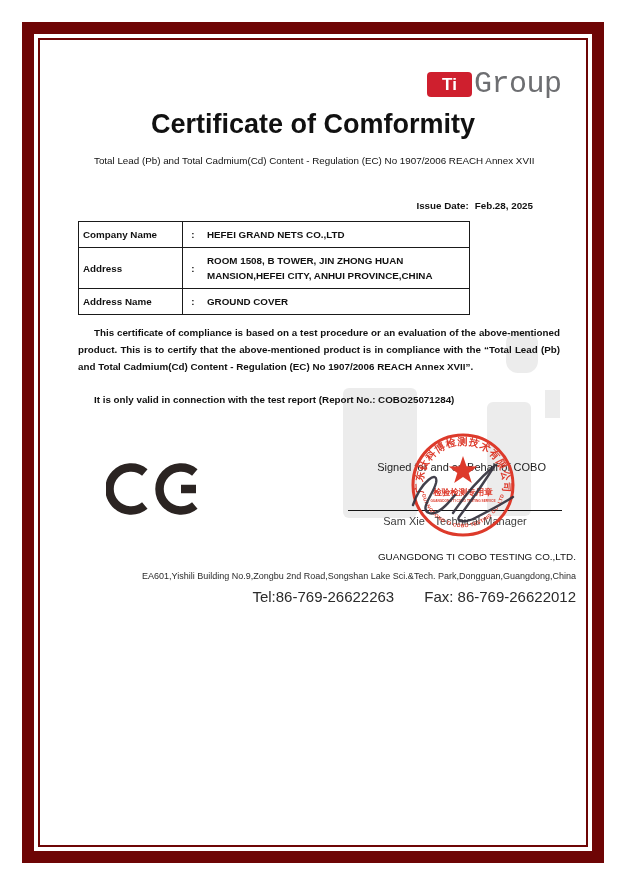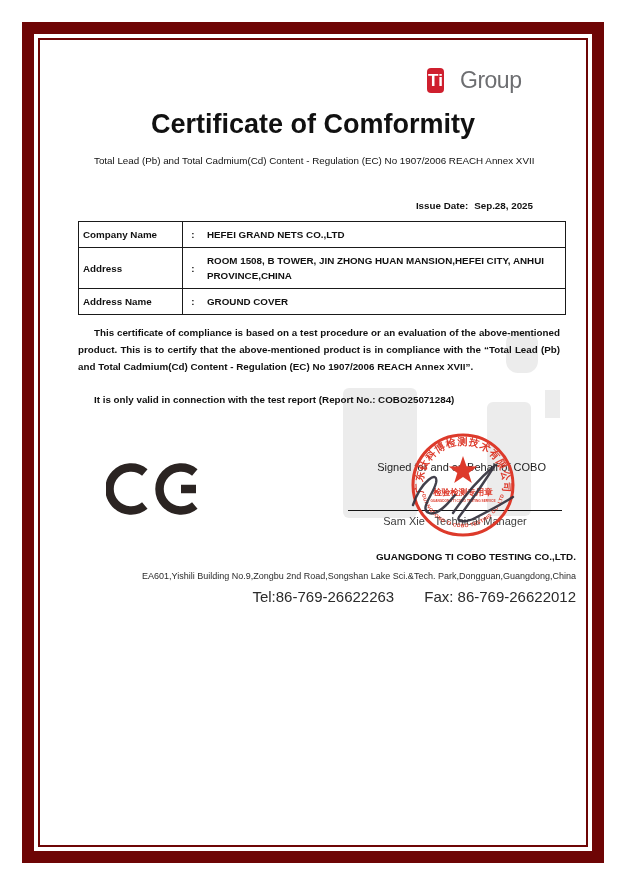--- a/index.html
+++ b/index.html
@@ -10,52 +10,52 @@
   .frame-outer{position:absolute;left:22px;top:22px;right:22px;bottom:22px;border:12px solid #6e0505;}
   .frame-inner{position:absolute;left:38px;top:38px;right:38px;bottom:38px;border:2px solid #6e0505;}
 
   
   .wm{position:absolute;background:#ececec;z-index:0;}
 
   .content{position:absolute;inset:0;z-index:1;}
 
   
   .logo{position:absolute;left:427px;top:67px;display:flex;align-items:center;}
-  .logo-box{width:17px;height:25px;border-radius:4px;background:#cf1f2e;color:#fff;
+  .logo-box{width:45px;height:25px;border-radius:4px;background:#cf1f2e;color:#fff;
     font-weight:bold;font-size:17px;display:flex;align-items:center;justify-content:center;line-height:1;}
-  .logo-group{font-size:23px;color:#6d6e71;margin-left:16px;letter-spacing:-0.5px;}
+  .logo-group{font-size:30px;color:#6d6e71;margin-left:2px;letter-spacing:-0.5px;font-family:Liberation Mono, monospace;}
 
   .title{position:absolute;left:0;right:0;top:109px;text-align:center;font-size:27px;font-weight:bold;color:#111;}
   .subtitle{position:absolute;left:78px;top:152px;width:482px;font-size:9.8px;font-weight:normal;
     line-height:17px;text-indent:16px;color:#111;}
   .issue-date{position:absolute;left:78px;top:200px;width:455px;text-align:right;
     font-size:9.8px;font-weight:bold;color:#111;}
   .issue-date .val{margin-left:6px;}
 
-  table.info{position:absolute;left:78px;top:221px;width:488px;border-collapse:collapse;
+  table.info{position:absolute;left:78px;top:221px;width:392px;border-collapse:collapse;
     border:1.5px solid #1a1a1a;}
   table.info td{border-top:1px solid #1a1a1a;border-bottom:1px solid #1a1a1a;
     font-size:9.8px;font-weight:bold;color:#111;padding:5px 4px;line-height:15px;vertical-align:middle;}
   td.lbl{width:95px;border-right:1px solid #1a1a1a;padding-left:8px;}
   td.sep{width:12px;text-align:center;}
   td.val{padding-left:6px;}
 
   .para{position:absolute;left:78px;width:482px;font-size:9.8px;font-weight:bold;color:#111;
     line-height:17px;text-indent:16px;}
   .p1{top:324px;text-align:justify;}
   .p2{top:391px;}
 
   .ce{position:absolute;left:106px;top:462px;}
 
   .signed-for{position:absolute;right:80px;top:461px;font-size:11px;color:#1d1d1d;}
   .stamp{position:absolute;left:409px;top:431px;z-index:2;overflow:visible;}
   .sig-line{position:absolute;left:348px;top:510px;width:214px;border-top:1.5px solid #161616;}
   .signer{position:absolute;left:348px;top:515px;width:214px;text-align:center;font-size:11px;color:#3d3d3d;}
 
-  .f-company{position:absolute;right:50px;top:551px;font-size:9.9px;font-weight:bold;color:#111;}
+  .f-company{position:absolute;right:50px;top:551px;font-size:9.9px;font-weight:normal;color:#111;}
   .f-address{position:absolute;right:50px;top:571px;font-size:9px;color:#2b2b2b;}
   .f-telfax{position:absolute;right:50px;top:588px;font-size:15px;color:#2b2b2b;}
   .f-telfax .fax{margin-left:30px;}
 </style>
 </head>
 <body>
 
 <div id="page">
 
   <div>
@@ -74,21 +74,21 @@
       <div class="logo-box">
         <span>Ti</span>
       </div>
       <span class="logo-group">Group</span>
     </div>
 
     <div class="title">Certificate of Comformity</div>
     <div class="subtitle">Total Lead (Pb) and Total Cadmium(Cd) Content - Regulation (EC) No 1907/2006 REACH Annex XVII</div>
 
     <div class="issue-date">
-      <span>Issue Date:</span><span class="val">Sep.28, 2025</span>
+      <span>Issue Date:</span><span class="val">Feb.28, 2025</span>
     </div>
 
     <table class="info">
       <tbody>
           <tr>
         <td class="lbl">Company Name</td>
         <td class="sep">:</td>
         <td class="val">HEFEI GRAND NETS CO.,LTD</td>
       </tr>
       <tr>

